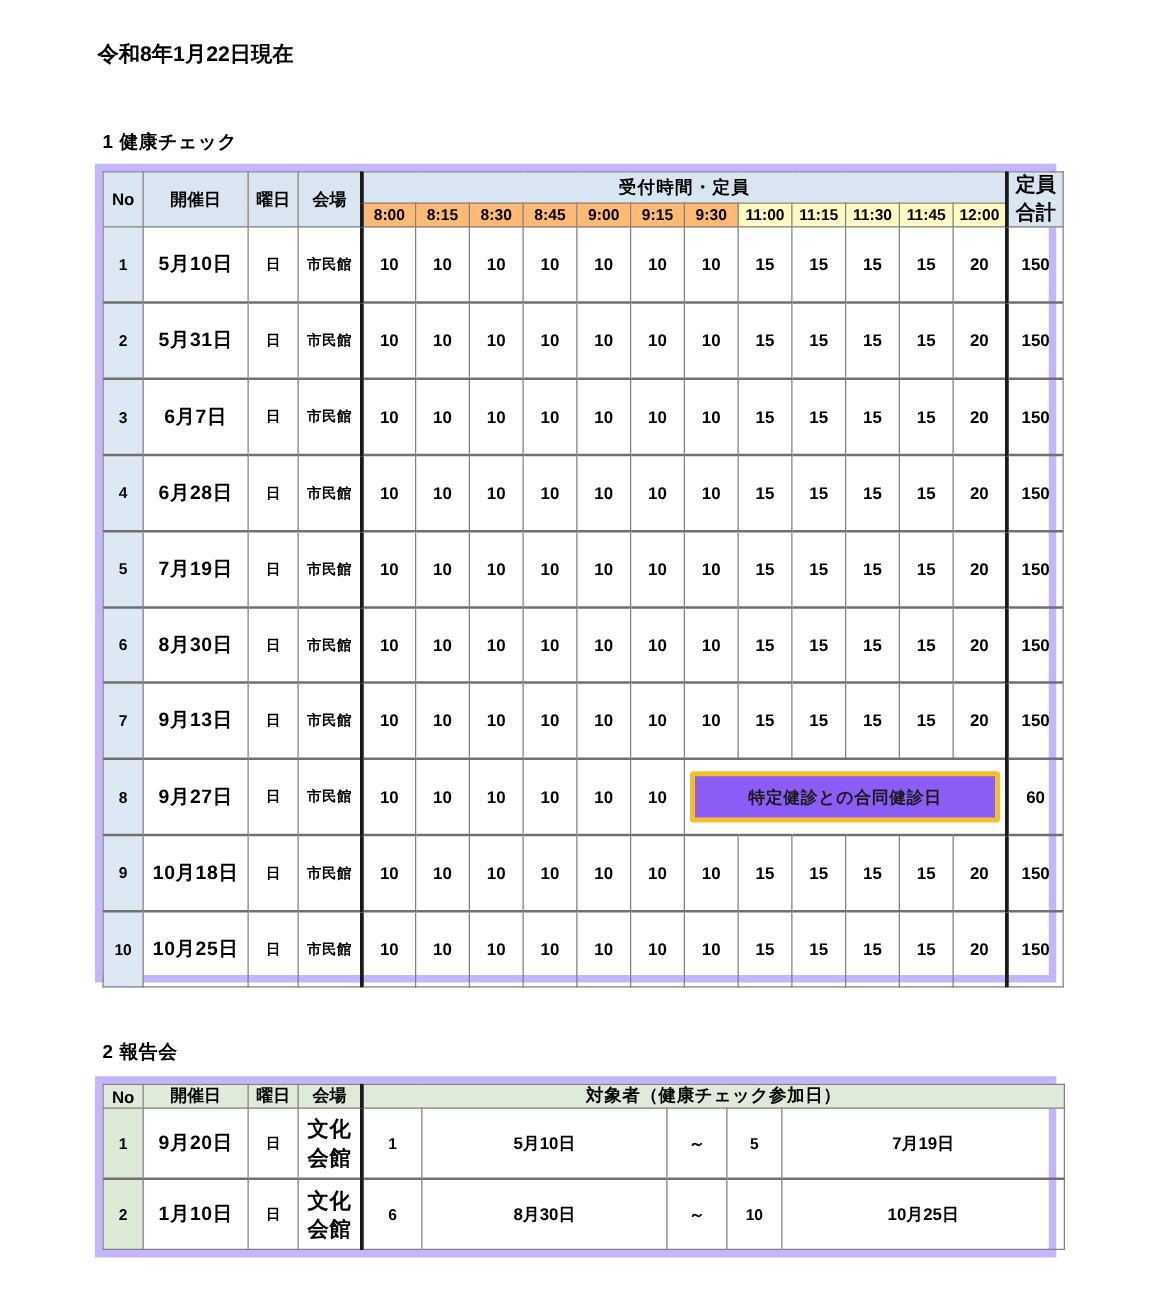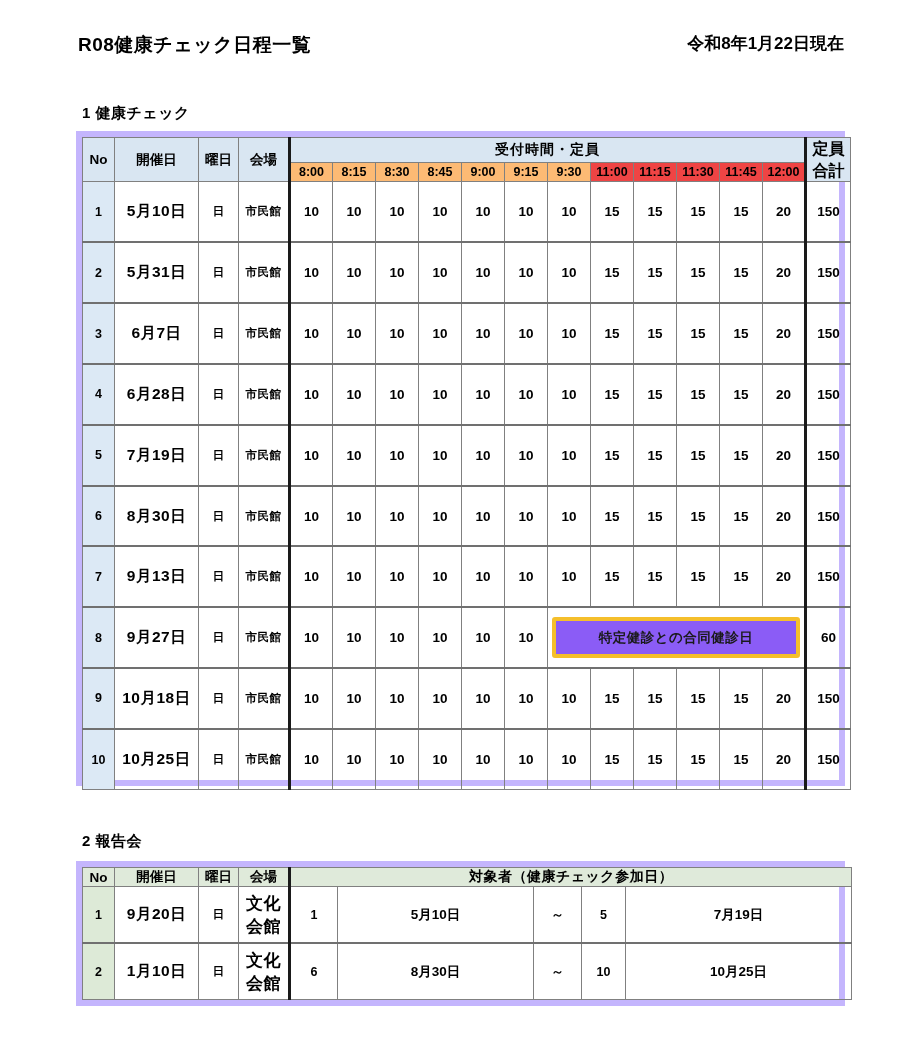--- a/index.html
+++ b/index.html
@@ -84,21 +84,21 @@
   .t1 th.span-head {
     background: #d9e6f2;
     font-size: 14px;
     letter-spacing: 1px;
   }
   .t1 th.time-am {
     background: #fdba74;
     font-size: 12.5px;
   }
   .t1 th.time-late {
-    background: #ef4444;
+    background: #fef9c3;
     font-size: 12.5px;
   }
   .t1 th.total-head {
     background: #d9e6f2;
     font-size: 16px;
     line-height: 1.35;
   }
   .t1 td.no-cell {
     background: #dce9f5;
     font-size: 12.5px;
@@ -155,21 +155,20 @@
   .t2 td.tilde-cell { font-size: 13px; }
   .t2 .thick-left   { border-left: 3px solid #1a1a1a; }
   .t2 .row-sep-top  { border-top: 2px solid #707070; }
 </style>
 </head>
 <body>
 
 <div class="page">
 
   <div class="doc-header">
-    <div class="doc-title">R08健康チェック日程一覧</div>
     <div class="doc-asof">令和8年1月22日現在</div>
   </div>
 
   <div class="section-heading" id="sec1-heading">1 健康チェック</div>
 
   <div class="tbl-wrap" id="tbl1-wrap">
     <table class="grid t1">
       <colgroup id="t1-cols">
           <col style="width: 32px;">
           <col style="width: 84px;">

